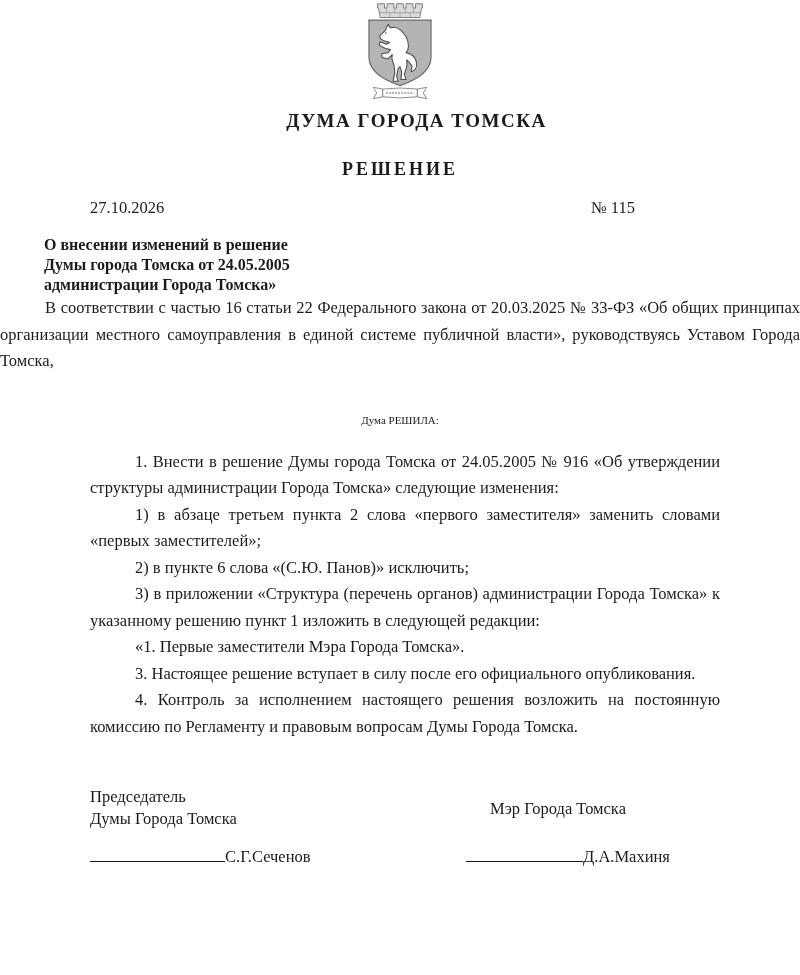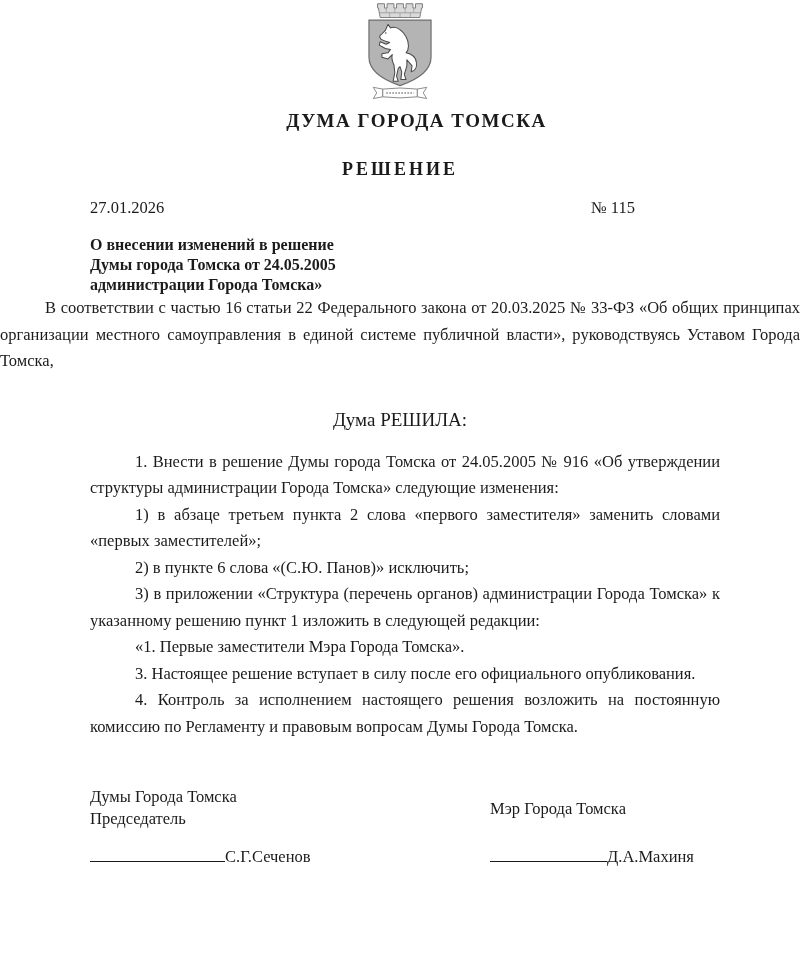--- a/index.html
+++ b/index.html
@@ -51,41 +51,41 @@
   .date-row {
     margin: 18px 80px 0 90px;
     display: flex;
     justify-content: space-between;
     font-size: 16.5px;
     line-height: 20px;
   }
   .doc-number { margin-right: 85px; margin-left: 10px; }
   
   .doc-title {
-    margin: 17px 0 0 90px;
+    margin: 17px 0 0 44px;
     width: 360px;
     font-weight: bold;
     font-size: 16px;
     line-height: 20px;
   }
   
   .preamble {
     margin: 38px 80px 0 90px;
   }
   .body-par {
     font-size: 16.5px;
     line-height: 26.5px;
     text-align: justify;
     text-indent: 45px;
     margin: 0;
   }
   .resolved {
     margin-top: 35px;
     text-align: center;
-    font-size: 19px;
+    font-size: 11px;
     line-height: 20px;
   }
   .body {
     margin: 19px 80px 0 90px;
   }
   
   .sig-titles {
     position: relative;
     margin: 46px 80px 0 90px;
     font-size: 16.5px;
@@ -99,21 +99,21 @@
   }
   .sig-names {
     position: relative;
     margin: 17px 80px 0 90px;
     font-size: 16.5px;
     line-height: 20px;
     height: 22px;
   }
   .sig-name-right {
     position: absolute;
-    left: 400px;
+    left: 376px;
     top: 0;
     white-space: nowrap;
   }
   .sig-line {
     display: inline-block;
     width: 135px;
     height: 14px;
     border-bottom: 1px solid #1b1b1b;
     vertical-align: baseline;
   }
@@ -167,21 +167,21 @@
         <path d="M30 101 Q50 98.5 70 101 L70 110 Q50 112.5 30 110 Z" fill="#ffffff" stroke="#7a7a7a" stroke-width="1"></path>
         <line x1="34" y1="105.5" x2="66" y2="105.5" stroke="#909090" stroke-width="1.6" stroke-dasharray="2 1.5"></line>
       </g>
     </svg>
   </div>
 
   <div class="org-name">ДУМА ГОРОДА ТОМСКА</div>
   <div class="doc-type">РЕШЕНИЕ</div>
 
   <div class="date-row">
-    <span class="doc-date">27.01.2026</span>
+    <span class="doc-date">27.10.2026</span>
     <span class="doc-number">№ 115</span>
   </div>
 
   <div class="doc-title">
       <div>О внесении изменений в решение</div>
       <div>Думы города Томска от 24.05.2005</div>
       <div>администрации Города Томска»</div>
     </div>
 
   <p class="preamble body-par">В соответствии с частью 16 статьи 22 Федерального закона от 20.03.2025 № 33-ФЗ «Об общих принципах организации местного самоуправления в единой системе публичной власти», руководствуясь Уставом Города Томска,</p>
@@ -193,22 +193,22 @@
       <p class="body-par">1) в абзаце третьем пункта 2 слова «первого заместителя» заменить словами «первых заместителей»;</p>
       <p class="body-par">2) в пункте 6 слова «(С.Ю. Панов)» исключить;</p>
       <p class="body-par">3) в приложении «Структура (перечень органов) администрации Города Томска» к указанному решению пункт 1 изложить в следующей редакции:</p>
       <p class="body-par">«1. Первые заместители Мэра Города Томска».</p>
       <p class="body-par">3. Настоящее решение вступает в силу после его официального опубликования.</p>
       <p class="body-par">4. Контроль за исполнением настоящего решения возложить на постоянную комиссию по Регламенту и правовым вопросам Думы Города Томска.</p>
     </div>
 
   <div class="sig-titles">
     <div class="sig-left">
+      <div>Председатель</div>
       <div>Думы Города Томска</div>
-      <div>Председатель</div>
     </div>
     <div class="sig-right">Мэр Города Томска</div>
   </div>
 
   <div class="sig-names">
     <div class="sig-name-left">
       <span class="sig-line"></span><span>С.Г.Сеченов</span>
     </div>
     <div class="sig-name-right">
       <span class="sig-line sig-line-r"></span><span>Д.А.Махиня</span>

